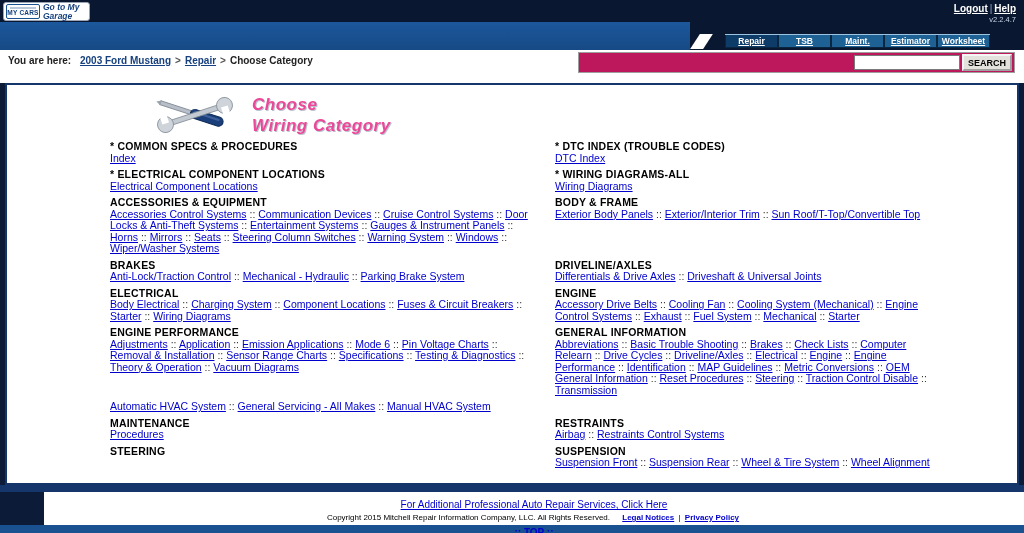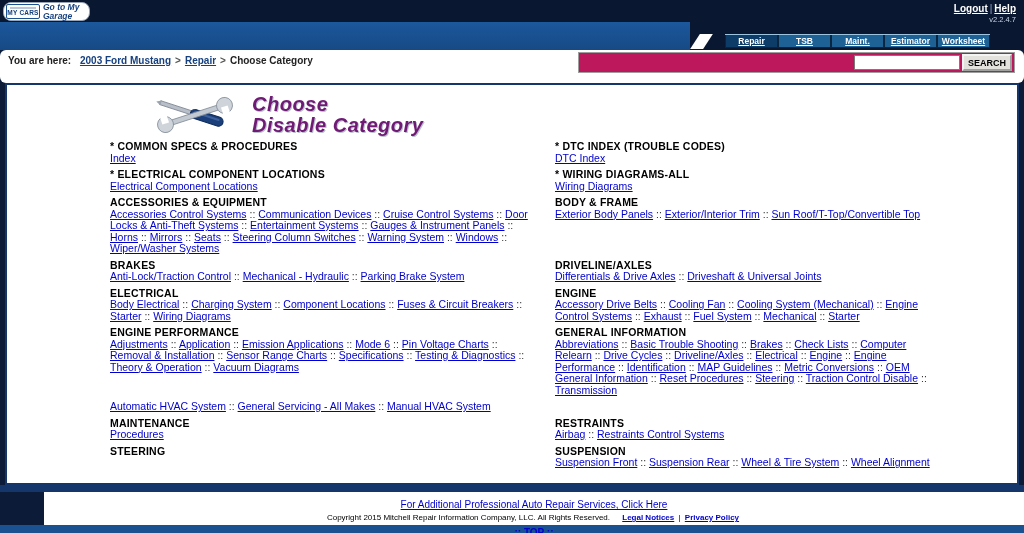--- a/index.html
+++ b/index.html
@@ -2,21 +2,21 @@
 <html><head>
 <meta charset="utf-8">
 <style>
   * { box-sizing: border-box; margin: 0; padding: 0; }
   html, body { width: 1024px; height: 533px; overflow: hidden; }
   body { background:#0c1b38; font-family:"Liberation Sans", sans-serif; }
   .page { width:1024px; height:533px; position:relative; background:#0c1b38; }
 
   
   .topbar { height:22px; background:#0a1730; display:flex; justify-content:space-between; position:relative; z-index:3; }
-  .garage-box { margin:2px 0 0 3px; height:19px; background:#fff; border:1px solid #9aa4b5; border-radius:8px; display:flex; align-items:center; gap:3px; padding:1px 4px 1px 2px; cursor:pointer; }
+  .garage-box { margin:2px 0 0 3px; height:19px; background:#fff; border:1px solid #9aa4b5; border-radius:3px; display:flex; align-items:center; gap:3px; padding:1px 4px 1px 2px; cursor:pointer; }
   .plate { width:34px; height:15px; border:1px solid #1a5191; border-radius:2px; background:#fdfdfd; display:flex; flex-direction:column; align-items:center; justify-content:center; }
   .plate-top { width:26px; height:2px; background:#b9c6da; margin-bottom:1px; }
   .plate-text { font-size:6.5px; font-weight:bold; color:#16407e; letter-spacing:0.2px; line-height:6px; }
   .garage-label { font-size:8.5px; font-weight:bold; font-style:italic; color:#16407e; line-height:8.5px; width:42px; }
   .top-links { text-align:right; padding:3px 8px 0 0; font-size:10px; color:#fff; }
   .top-links a { color:#fff; font-weight:bold; text-decoration:underline; cursor:pointer; }
   .top-links .sep { color:#8ea3c4; margin:0 2px; }
   .version { font-size:7.5px; color:#c9d6ea; margin-top:1px; }
 
   
@@ -26,35 +26,35 @@
   .logo-text { color:#fff; font-size:15px; font-weight:bold; font-style:italic; letter-spacing:0.3px; text-shadow:1px 1px 1px #0a2a52; }
   .diy-badge { margin-left:5px; width:15px; height:15px; border-radius:50%; background:#0d2a55; border:1px solid #8fb3d9; color:#fff; font-size:5.5px; font-weight:bold; display:flex; align-items:center; justify-content:center; }
   .tagline { font-size:7px; font-style:italic; color:#cfe0f2; margin-top:0px; }
   .tabs-region { position:absolute; right:0; top:-22px; height:50px; width:334px; background:#0a1730; }
   .diag-stripe { position:absolute; left:5px; bottom:1px; width:13px; height:15px; background:#fff; transform:skewX(-33deg); }
   .tabs { position:absolute; right:34px; bottom:2px; display:flex; border-top:1px solid #9cc3e0; }
   .tab { width:53px; height:13px; line-height:12px; text-align:center; background:#1d6195; border:1px solid #09253f; border-top:none; color:#fff; font-size:8.5px; font-weight:bold; text-decoration:underline; cursor:pointer; }
   .tab.active { background:#0d3c68; }
 
   
-  .crumb-row { height:33px; background:#fff; position:relative; z-index:1;border-radius:6px; }
+  .crumb-row { height:33px; background:#fff; position:relative; z-index:1; }
   .breadcrumb { padding:5px 0 0 8px; font-size:10px; color:#222; }
   .crumb-prefix { font-weight:bold; color:#222; margin-right:6px; }
   .crumb-link { color:#16407e; font-weight:bold; text-decoration:underline; cursor:pointer; }
   .crumb-sep { color:#555; font-weight:bold; margin:0 4px; }
   .crumb-current { font-weight:bold; color:#222; }
   .search-wrap { position:absolute; top:2px; right:9px; width:437px; height:21px; border:1px solid #9e9e9e; background:#be185d; display:flex; justify-content:flex-end; align-items:center; gap:2px; padding-right:2px; }
   .search-input { width:106px; height:15px; border:1px solid #7a7a7a; font-size:10px; padding:0 2px; font-family:"Liberation Sans", sans-serif; }
   .search-btn { font-size:9px; font-weight:bold; color:#000; background:#e4e2dd; border:2px outset #f4f4f4; padding:1px 4px; height:17px; cursor:pointer; font-family:"Liberation Sans", sans-serif; }
 
   
   .main-box { margin:0 5px; height:402px; background:#fff; border:2px solid #14366b; overflow:hidden; position:relative; }
   .title-row { display:flex; align-items:flex-start; padding:6px 0 0 145px; height:54px; }
   .tools-icon { margin-right:14px; }
-  .page-title { font-size:20px; font-weight:bold; font-style:italic; color:#701a75; line-height:21px; text-shadow:1px 1px 0 #b9c2ce; letter-spacing:0.5px; padding-top:3px; }
+  .page-title { font-size:17px; font-weight:bold; font-style:italic; color:#ec4899; line-height:21px; text-shadow:1px 1px 0 #b9c2ce; letter-spacing:0.5px; padding-top:3px; }
   .categories { padding:2px 60px 0 103px; }
   .cat-row { display:grid; grid-template-columns:445px 1fr; margin-bottom:5px; }
   .cat-cell { padding-right:18px; }
   .cat-heading { font-size:10.5px; font-weight:bold; color:#000; line-height:11.5px; letter-spacing:0.2px; }
   .cat-links { font-size:10.5px; line-height:11.5px; }
   .cat-links a { color:#0000cc; text-decoration:underline; cursor:pointer; }
   .lsep { color:#333; }
 
   
   .footer-navy-bar { height:7px; background:#14366b; }
@@ -122,21 +122,21 @@
         <g transform="rotate(-18 43 24)">
           <rect x="14" y="21.5" width="58" height="5" fill="#c4cad2" stroke="#858e99" stroke-width="0.8"></rect>
           <circle cx="12" cy="24" r="8" fill="#cfd4db" stroke="#858e99" stroke-width="0.8"></circle>
           <rect x="9" y="14" width="7" height="9" fill="#ffffff"></rect>
           <circle cx="74" cy="24" r="8" fill="#cfd4db" stroke="#858e99" stroke-width="0.8"></circle>
           <rect x="70" y="25" width="7" height="9" fill="#ffffff"></rect>
         </g>
       </svg>
       <div class="page-title">
         <div>Choose</div>
-        <div>Disable Category</div>
+        <div>Wiring Category</div>
       </div>
     </div>
     <div class="categories" id="categories">
         <div class="cat-row">
           <div class="cat-cell">
             <div class="cat-heading">* COMMON SPECS &amp; PROCEDURES</div>
             <div class="cat-links"><a>Index</a></div>
           </div>
           <div class="cat-cell">
             <div class="cat-heading">* DTC INDEX (TROUBLE CODES)</div>

